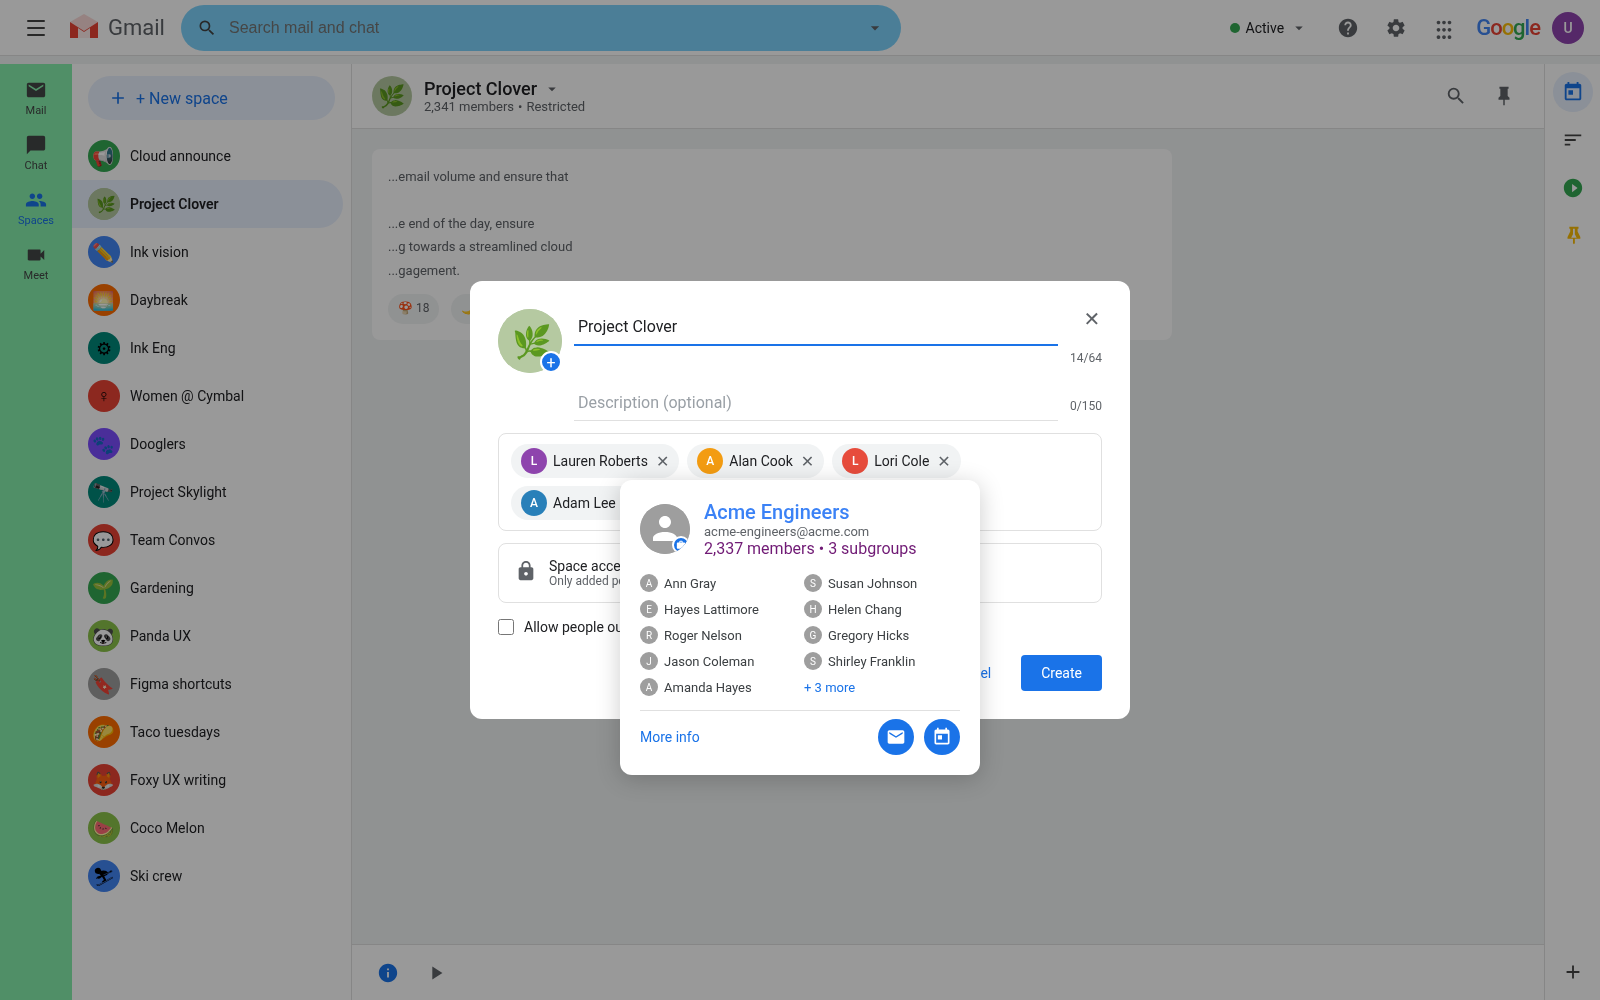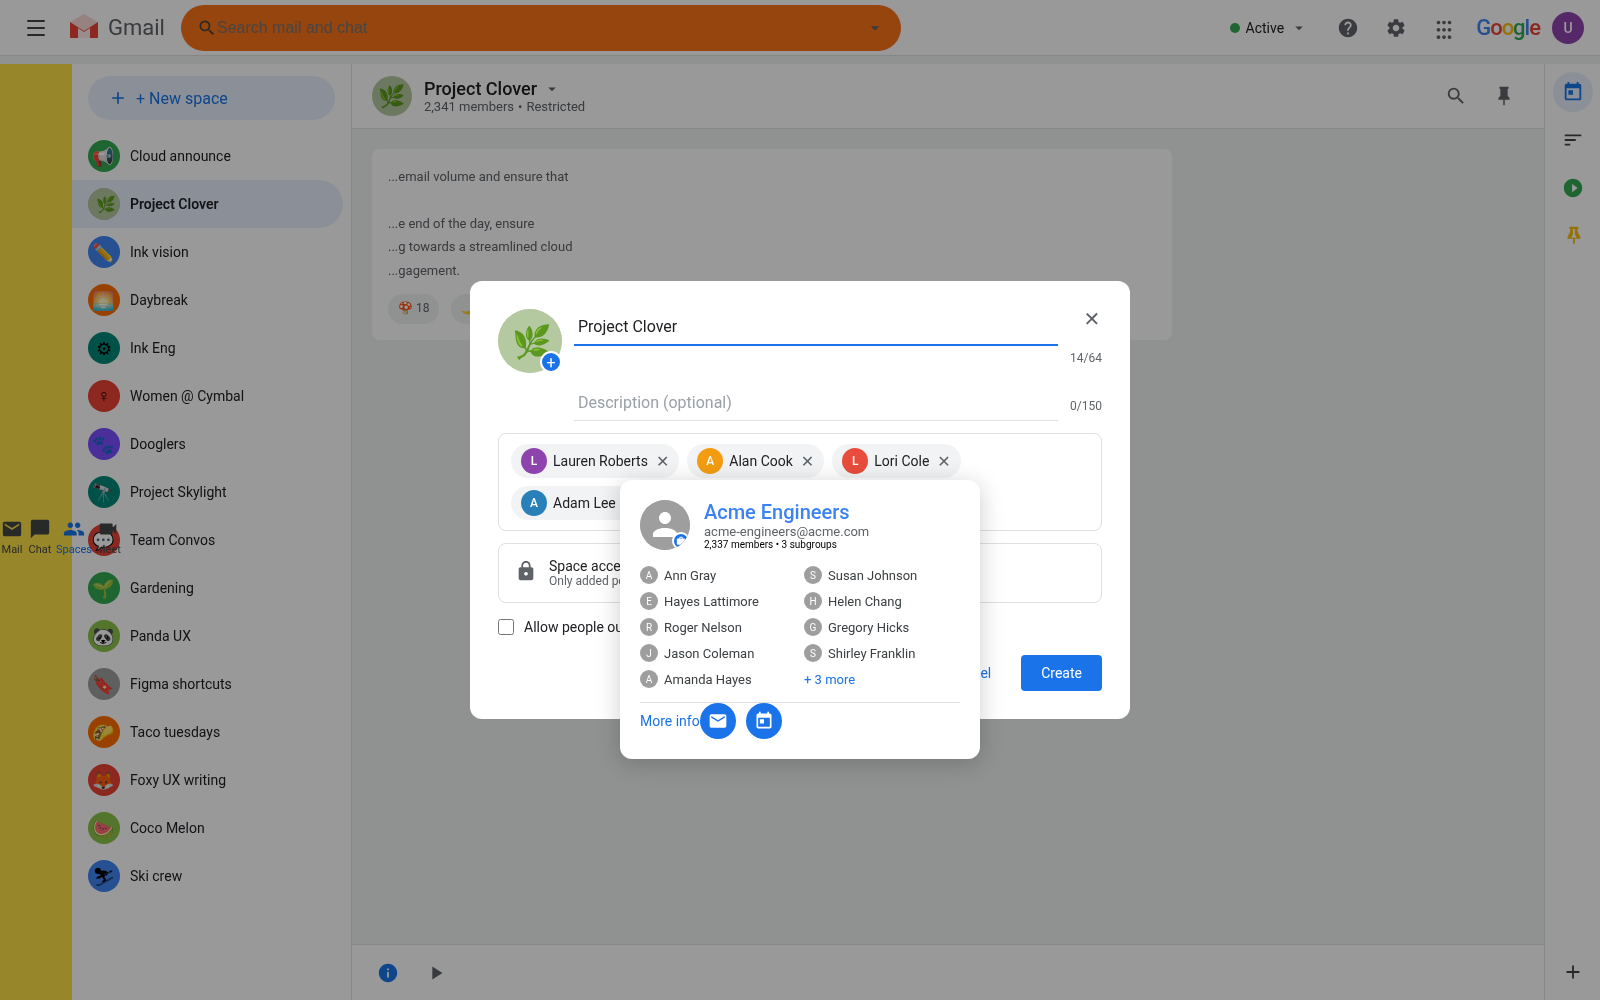--- a/index.html
+++ b/index.html
@@ -6,37 +6,37 @@
     body { font-family: 'Google Sans', Roboto, Arial, sans-serif; background: #f1f3f4; width: 1600px; height: 1000px; overflow: hidden; position: relative; }
 
     
     #topbar { position: fixed; top: 0; left: 0; right: 0; height: 56px; background: #fff; display: flex; align-items: center; padding: 0 16px; gap: 8px; z-index: 10; border-bottom: 1px solid #e0e0e0; }
     #topbar .menu-icon { width: 40px; height: 40px; display: flex; align-items: center; justify-content: center; cursor: pointer; border-radius: 50%; }
     .hamburger { display: flex; flex-direction: column; gap: 5px; }
     .hamburger span { width: 18px; height: 2px; background: #444; border-radius: 1px; }
     #topbar .gmail-logo { display: flex; align-items: center; gap: 4px; margin-right: 8px; }
     #topbar .gmail-logo .g-icon { width: 40px; height: 40px; }
     #topbar .gmail-text { font-size: 22px; color: #5f6368; font-weight: 400; }
-    #search-bar { flex: 1; max-width: 720px; height: 46px; background: #f97316; border-radius: 24px; display: flex; align-items: center; padding: 0 16px; cursor: text; }
+    #search-bar { flex: 1; max-width: 720px; height: 46px; background: #7dd3fc; border-radius: 24px; display: flex; align-items: center; padding: 0 16px; gap: 12px; cursor: text; }
     #search-bar input { border: none; background: transparent; font-size: 16px; color: #202124; outline: none; flex: 1; }
     #topbar-right { margin-left: auto; display: flex; align-items: center; gap: 8px; }
     .status-btn { display: flex; align-items: center; gap: 6px; padding: 6px 12px; border-radius: 20px; cursor: pointer; font-size: 14px; color: #202124; background: transparent; border: none; }
     .status-dot { width: 10px; height: 10px; background: #34a853; border-radius: 50%; }
     .topbar-icon-btn { width: 40px; height: 40px; border-radius: 50%; display: flex; align-items: center; justify-content: center; cursor: pointer; border: none; background: transparent; }
     .avatar { width: 32px; height: 32px; border-radius: 50%; background: #8e44ad; display: flex; align-items: center; justify-content: center; color: #fff; font-size: 14px; font-weight: 500; cursor: pointer; }
     .google-logo { font-size: 22px; font-weight: 500; letter-spacing: -1px; margin: 0 4px; }
     .google-logo .g-b { color: #4285f4; }
     .google-logo .g-r { color: #ea4335; }
     .google-logo .g-y { color: #fbbc05; }
     .google-logo .g-gy { color: #34a853; }
     .google-logo .g-bl { color: #4285f4; }
     .google-logo .g-rd { color: #ea4335; }
 
     
-    #sidenav { position: fixed; top: 64px; left: 0; width: 72px; height: calc(100% - 64px); background: #fde047; display: flex; flex-direction: row; align-items: center; padding-top: 8px; gap: 4px; z-index: 5; }
+    #sidenav { position: fixed; top: 64px; left: 0; width: 72px; height: calc(100% - 64px); background: #86efac; display: flex; flex-direction: column; align-items: center; padding-top: 8px; gap: 4px; z-index: 5; }
     .nav-item { width: 68px; display: flex; flex-direction: column; align-items: center; gap: 2px; padding: 6px 0; cursor: pointer; border-radius: 16px; }
     .nav-item .nav-icon { font-size: 20px; color: #444746; width: 24px; height: 24px; display: flex; align-items: center; justify-content: center; }
     .nav-item .nav-label { font-size: 11px; color: #444746; }
     .nav-item.active .nav-icon { color: #1a73e8; }
     .nav-item.active .nav-label { color: #1a73e8; }
 
     
     #right-panel { position: fixed; top: 64px; right: 0; width: 56px; height: calc(100% - 64px); background: #fff; display: flex; flex-direction: column; align-items: center; padding-top: 8px; gap: 8px; border-left: 1px solid #e0e0e0; z-index: 5; }
     .rp-icon { width: 40px; height: 40px; border-radius: 50%; display: flex; align-items: center; justify-content: center; cursor: pointer; color: #444; font-size: 20px; }
     .rp-icon.active { background: #e8f0fe; color: #1a73e8; }
@@ -93,26 +93,26 @@
     .btn-primary { padding: 10px 20px; border-radius: 4px; border: none; background: #1a73e8; color: #fff; font-size: 14px; cursor: pointer; font-family: inherit; }
 
     
     .acme-popover { position: absolute; left: 320px; top: 480px; width: 360px; background: #fff; border-radius: 12px; box-shadow: 0 4px 24px rgba(0,0,0,0.2); z-index: 200; padding: 20px; }
     .acme-header { display: flex; align-items: center; gap: 14px; margin-bottom: 14px; }
     .acme-avatar { width: 50px; height: 50px; border-radius: 50%; background: #9e9e9e; display: flex; align-items: center; justify-content: center; overflow: hidden; position: relative; }
     .acme-avatar .badge { position: absolute; bottom: 0; right: 0; width: 18px; height: 18px; background: #1a73e8; border-radius: 50%; display: flex; align-items: center; justify-content: center; border: 2px solid #fff; }
     .acme-avatar .badge svg { width: 10px; height: 10px; fill: #fff; }
     .acme-name { font-size: 20px; color: #3b82f6; font-weight: 500; }
     .acme-email { font-size: 13px; color: #5f6368; }
-    .acme-meta { font-size: 10px; color: #000000; }
+    .acme-meta { font-size: 16px; color: #701a75; }
     .members-grid { display: grid; grid-template-columns: 1fr 1fr; gap: 4px 8px; margin-bottom: 12px; }
     .member-row { display: flex; align-items: center; gap: 6px; font-size: 13px; color: #3c4043; padding: 2px 0; }
     .member-dot { width: 18px; height: 18px; border-radius: 50%; background: #9e9e9e; flex-shrink: 0; display: flex; align-items: center; justify-content: center; color: #fff; font-size: 10px; }
     .more-link { color: #1a73e8; font-size: 13px; cursor: pointer; display: flex; align-items: center; gap: 4px; }
-    .popover-footer { display: flex; align-items: center; border-top: 1px solid #e0e0e0; }
+    .popover-footer { display: flex; align-items: center; justify-content: space-between; padding-top: 8px; border-top: 1px solid #e0e0e0; }
     .more-info-link { color: #1a73e8; font-size: 14px; cursor: pointer; }
     .popover-actions { display: flex; gap: 10px; }
     .popover-action-btn { width: 36px; height: 36px; border-radius: 50%; background: #1a73e8; display: flex; align-items: center; justify-content: center; cursor: pointer; }
     .popover-action-btn svg { width: 20px; height: 20px; fill: #fff; }
 
     .bottom-bar { position: fixed; bottom: 0; left: 352px; right: 56px; height: 56px; background: #fff; border-top: 1px solid #e0e0e0; display: flex; align-items: center; padding: 0 16px; gap: 8px; }
     .bottom-input { flex: 1; height: 40px; border-radius: 24px; border: 1px solid #e0e0e0; padding: 0 16px; font-size: 14px; color: #9aa0a6; background: #f1f3f4; outline: none; }
 
     
     .color-blue { background: #4285f4; }

